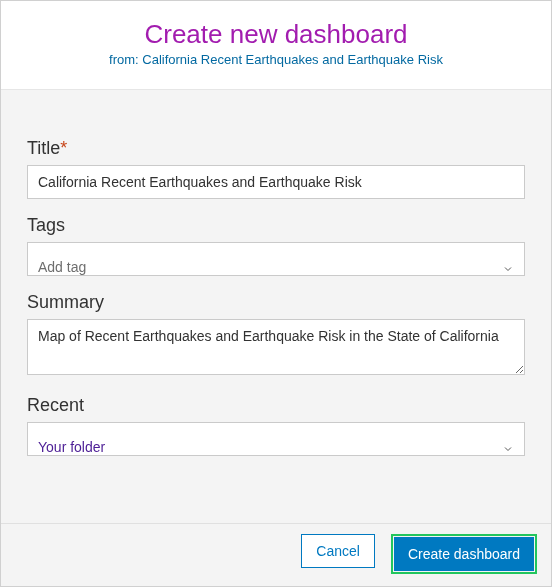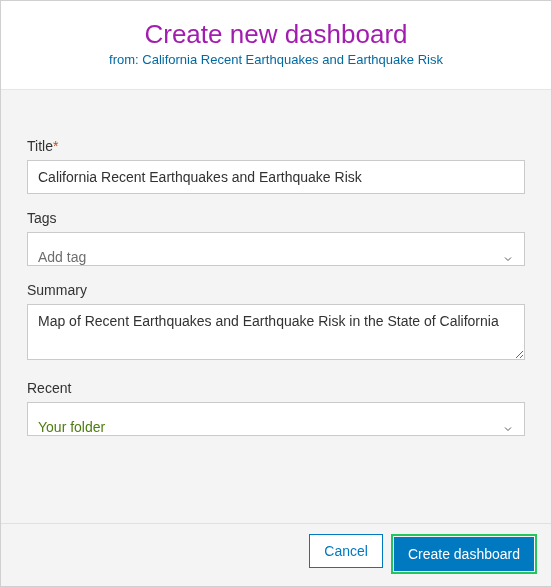--- a/index.html
+++ b/index.html
@@ -27,21 +27,21 @@
     color: #0369a1;
     font-weight: 400;
   }
   .body {
     flex: 1;
     padding: 48px 26px 20px;
     background: #f4f4f4;
   }
   .field { margin-bottom: 16px; }
   .field-label {
-    font-size: 14px;
+    font-size: 18px;
     color: #323232;
     margin-bottom: 6px;
     display: block;
   }
   .req { color: #c7461a; }
   .text-input, .select-box, .textarea-box {
     width: 100%;
     background: #fff;
     border: 1px solid #cacaca;
     font-size: 14px;
@@ -54,34 +54,34 @@
   }
   .select-box {
     height: 34px;
     padding: 0 10px;
     display: flex;
     align-items: flex-end;
     justify-content: space-between;
     cursor: pointer;
   }
   .select-box .placeholder { color: #6e6e6e; }
-  .select-box .value { color: #4d7c0f; }
+  .select-box .value { color: #4c1d95; }
   .chev { color: #595959; display: inline-flex; }
   .textarea-box {
     height: 56px;
     padding: 8px 10px;
     resize: both;
     overflow: auto;
   }
   .footer {
     border-top: 1px solid #e0e0e0;
     padding: 10px 14px 12px;
     display: flex;
     justify-content: flex-end;
-    gap: 0;
+    gap: 8px;
     background: #f4f4f4;
   }
   .btn {
     font-size: 14px;
     height: 34px;
     padding: 0 14px;
     font-family: inherit;
     cursor: pointer;
     display: inline-flex;
     align-items: center;

